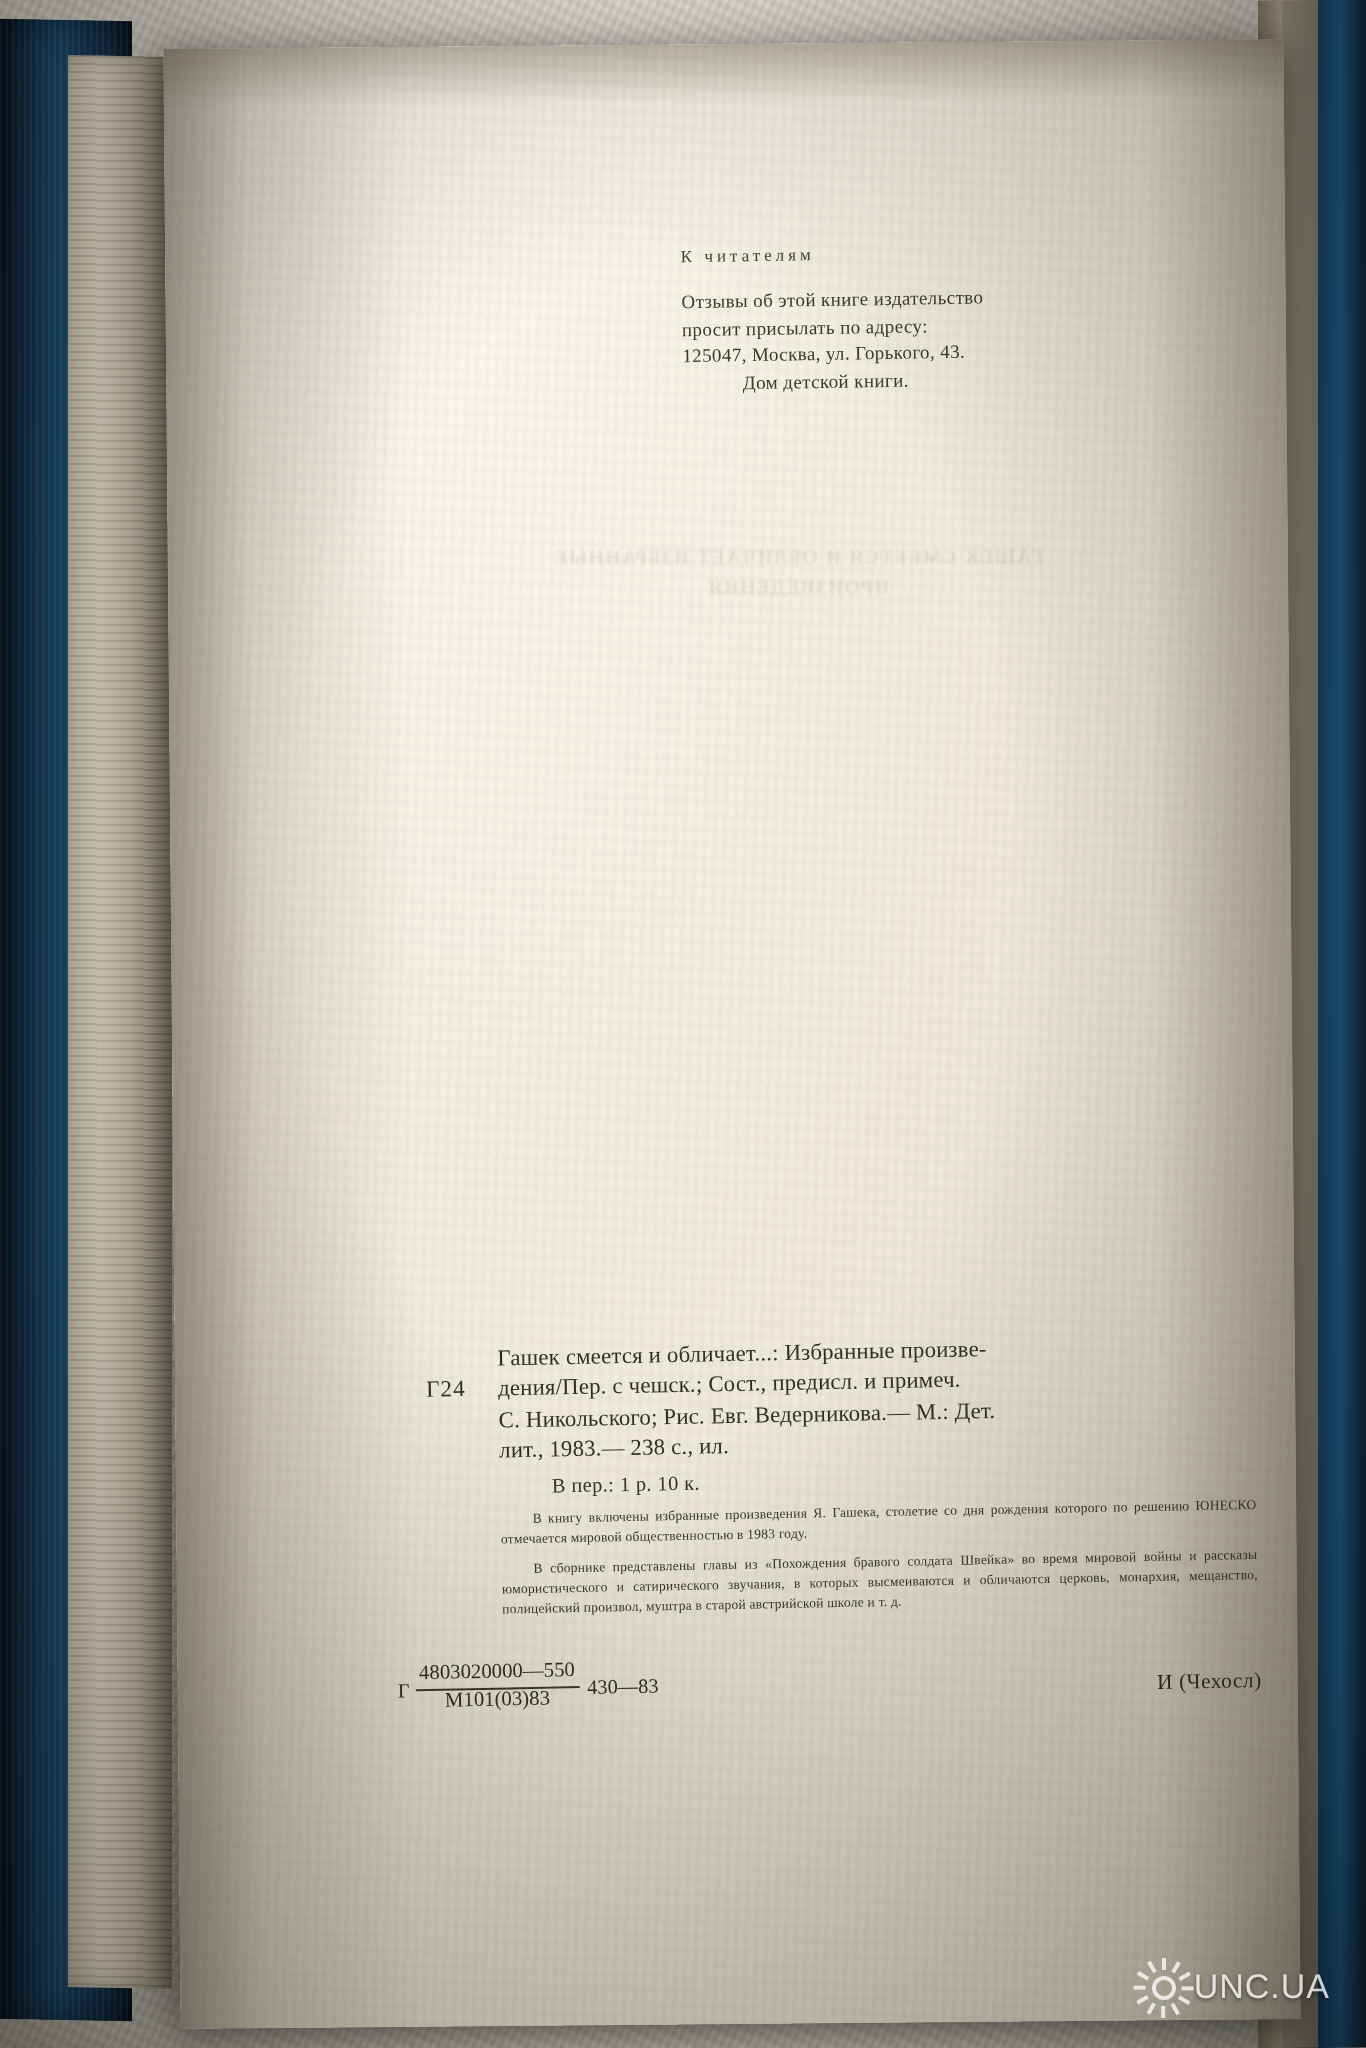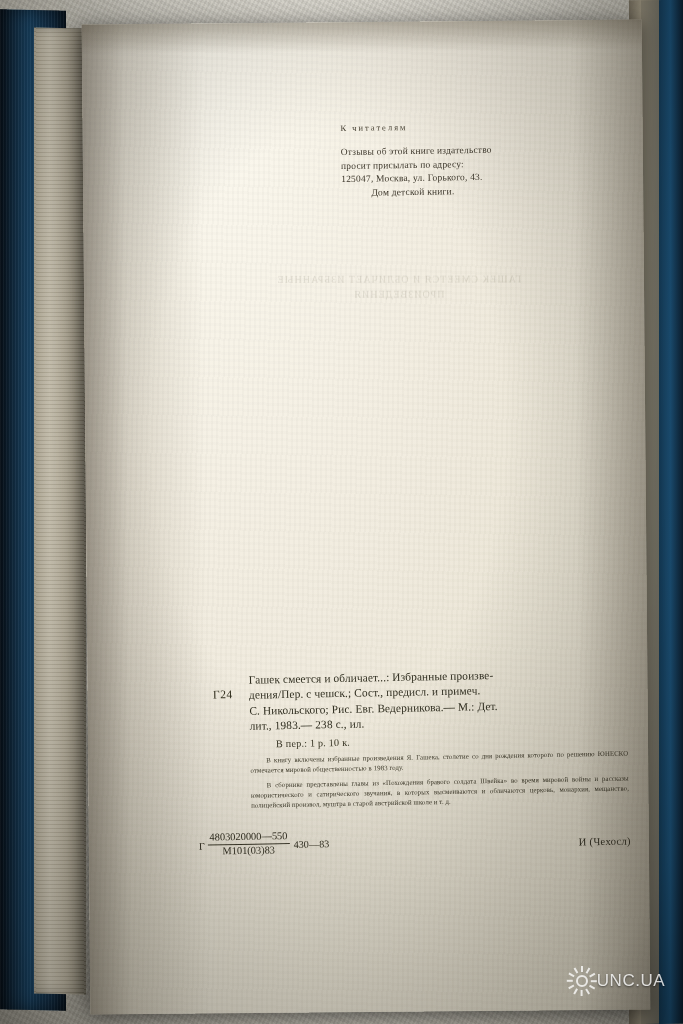--- a/index.html
+++ b/index.html
@@ -232,21 +232,21 @@
     position: absolute;
     right: 8px;
     top: 12px;
     font-size: 10.6px;
     letter-spacing: 0.3px;
   }
 
   
   .watermark {
     position: absolute;
-    right: 18px; bottom: 28px;
+    right: 18px; bottom: 15px;
     display: flex;
     align-items: center;
     gap: 0;
     opacity: 0.85;
     pointer-events: none;
     justify-content: space-between;
   }
   .watermark .sun {
     position: relative;
     width: 30px; height: 30px;

